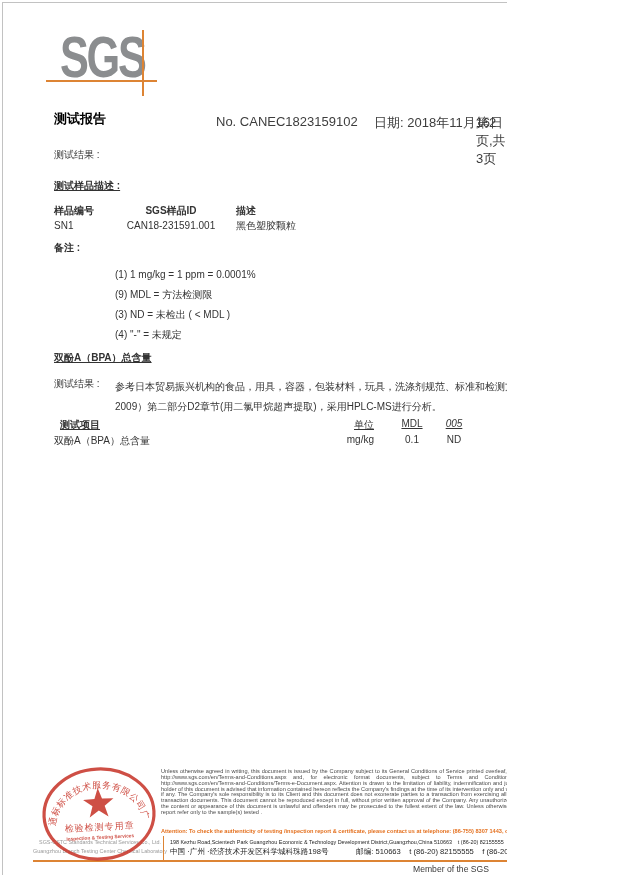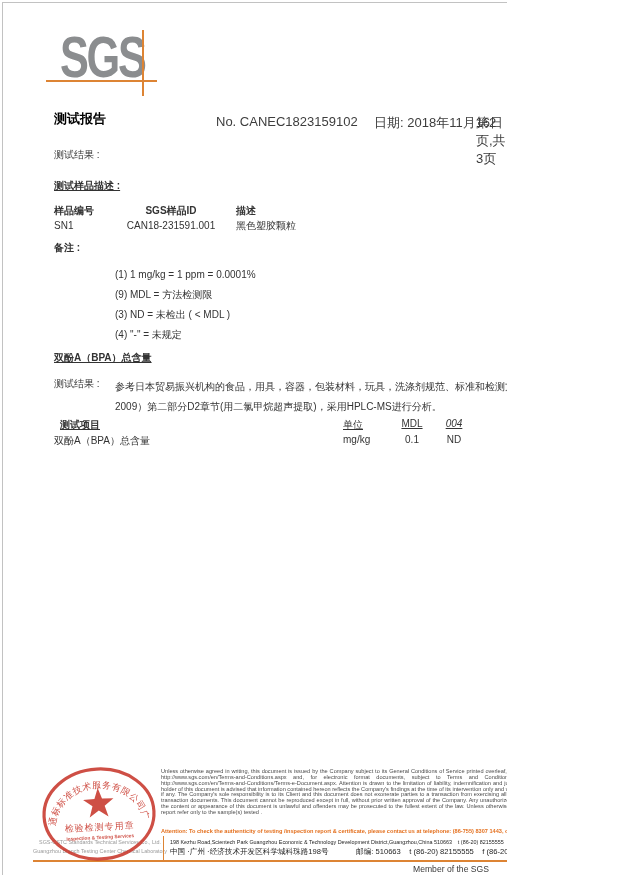--- a/index.html
+++ b/index.html
@@ -36,21 +36,21 @@
   .notes-heading{left:54px;top:241px;font-weight:bold;}
   .notes{left:115px;top:265px;line-height:20px;}
   .bpa-heading{left:54px;top:351px;font-weight:bold;text-decoration:underline;}
   .method-label{left:54px;top:377px;}
   .method-text{left:115px;top:377px;width:478px;line-height:19.5px;}
   .rtable-h{top:418px;}
   .rtable-r{top:434px;}
   .rt-item{position:absolute;font-size:10px;color:#333;}
   .col-item-h{left:60px;}
   .col-item-r{left:54px;}
-  .col-unit{left:343px;width:48px;text-align:left;}
+  .col-unit{left:326px;width:48px;text-align:right;}
   .col-mdl{left:392px;width:40px;text-align:center;}
   .col-001{left:432px;width:44px;text-align:center;}
   .i{font-style:italic;}
   
   .legal{position:absolute;left:161px;top:769px;width:440px;font-size:5.6px;line-height:5.85px;
     text-align:justify;color:#4b4b4b;}
   .attention{position:absolute;left:161px;top:828px;width:440px;font-size:5.6px;line-height:6px;
     font-weight:bold;color:#e4701e;}
   .attention .email{text-decoration:underline;}
   .company{position:absolute;left:33px;width:134px;font-size:5.4px;color:#9a9a9a;text-align:center;}
@@ -104,21 +104,21 @@
     <div>(4) "-" = 未规定</div>
   </div>
 
   <div class="sec bpa-heading">双酚A（BPA）总含量</div>
   <div class="sec method-label">测试结果 :</div>
   <div class="sec method-text">参考日本贸易振兴机构的食品，用具，容器，包装材料，玩具，洗涤剂规范、标准和检测方法（JETRO 2009）第二部分D2章节(用二氯甲烷超声提取)，采用HPLC-MS进行分析。</div>
 
   <div class="rt-item rtable-h col-item-h b u">测试项目</div>
   <div class="rt-item rtable-h col-unit u">单位</div>
   <div class="rt-item rtable-h col-mdl u">MDL</div>
-  <div class="rt-item rtable-h col-001 u i">004</div>
+  <div class="rt-item rtable-h col-001 u i">005</div>
   <div class="rt-item rtable-r col-item-r">双酚A（BPA）总含量</div>
   <div class="rt-item rtable-r col-unit">mg/kg</div>
   <div class="rt-item rtable-r col-mdl">0.1</div>
   <div class="rt-item rtable-r col-001">ND</div>
 
   <div class="legal">Unless otherwise agreed in writing, this document is issued by the Company subject to its General Conditions of Service printed overleaf, available on request or accessible at http://www.sgs.com/en/Terms-and-Conditions.aspx and, for electronic format documents, subject to Terms and Conditions for Electronic Documents at http://www.sgs.com/en/Terms-and-Conditions/Terms-e-Document.aspx. Attention is drawn to the limitation of liability, indemnification and jurisdiction issues defined therein. Any holder of this document is advised that information contained hereon reflects the Company's findings at the time of its intervention only and within the limits of Client's instructions, if any. The Company's sole responsibility is to its Client and this document does not exonerate parties to a transaction from exercising all their rights and obligations under the transaction documents. This document cannot be reproduced except in full, without prior written approval of the Company. Any unauthorized alteration, forgery or falsification of the content or appearance of this document is unlawful and offenders may be prosecuted to the fullest extent of the law. Unless otherwise stated the results shown in this test report refer only to the sample(s) tested .</div>
   <div class="attention"><span>Attention: To check the authenticity of testing /inspection report &amp; certificate, please contact us at telephone: (86-755) 8307 1443, or email: </span><span class="email">CN.Doccheck@sgs.com</span></div>
 
   <div class="company l1">SGS-CSTC Standards Technical Services Co., Ltd.</div>
   <div class="company l2">Guangzhou Branch Testing Center Chemical Laboratory</div>

